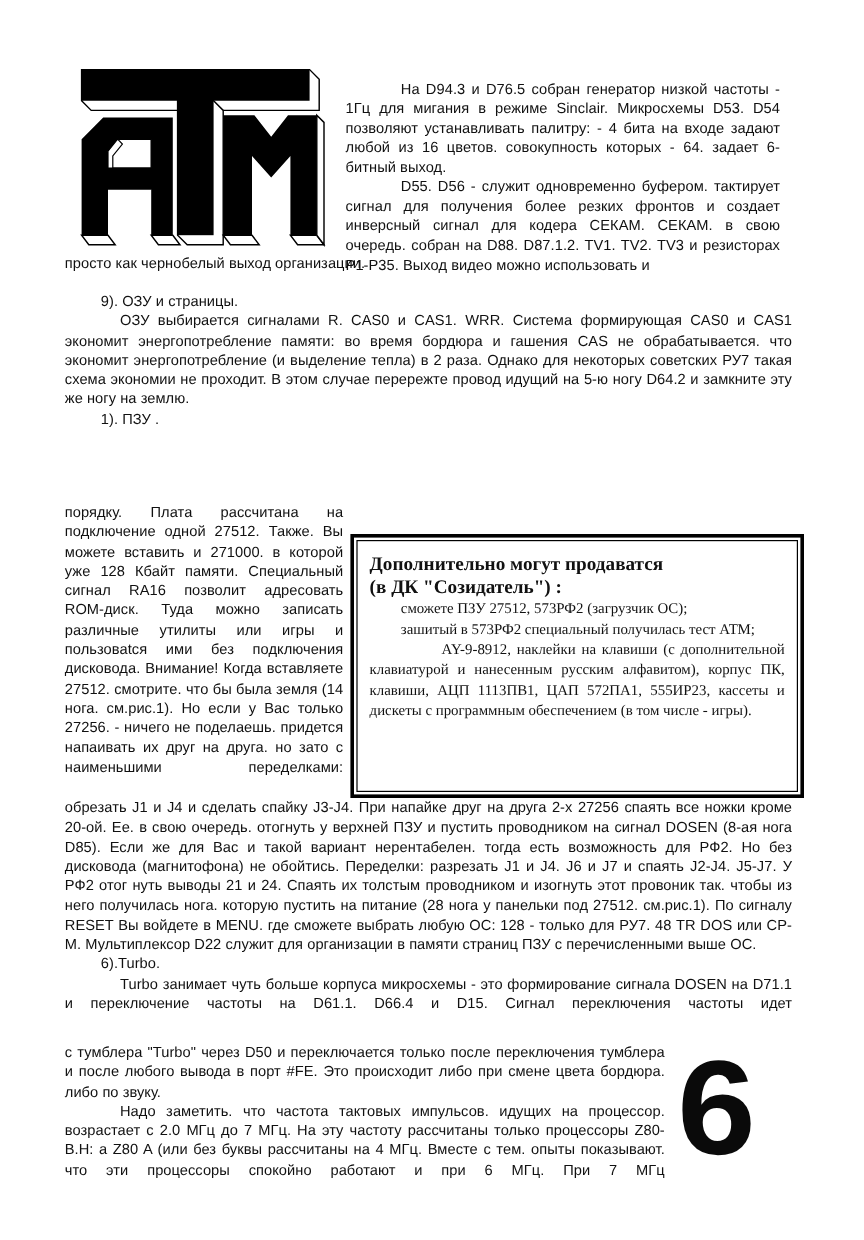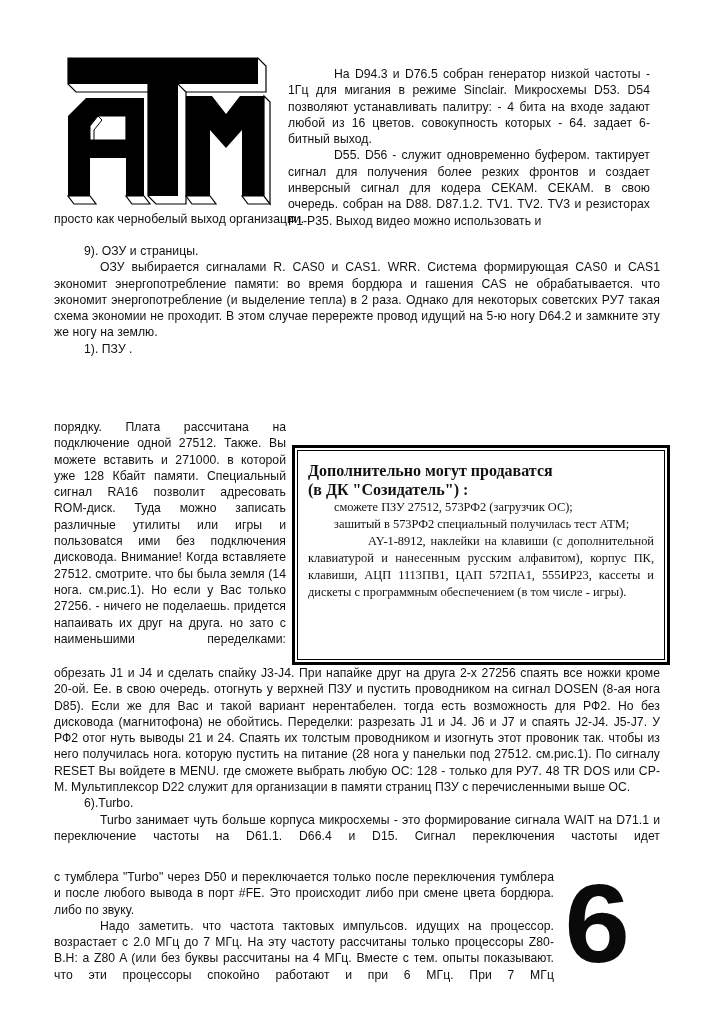--- a/index.html
+++ b/index.html
@@ -71,28 +71,28 @@
   <div class="txt" id="rom-left">
     <p class="just-last">порядку. Плата рассчитана на подключение одной 27512. Также. Вы можете вставить и 271000. в которой уже 128 Кбайт памяти. Специальный сигнал RA16 позволит адресовать ROM-диск. Туда можно записать различные утилиты или игры и пользовatся ими без подключения дисковода. Внимание! Когда вставляете 27512. смотрите. что бы была земля (14 нога. см.рис.1). Но если у Вас только 27256. - ничего не поделаешь. придется напаивать их друг на друга. но зато с наименьшими переделками:</p>
   </div>
 
   <div class="box">
     <div class="box-inner">
       <p class="box-title">Дополнительно могут продаватся</p>
       <p class="box-title">(в ДК "Созидатель") :</p>
       <p class="ind-s" style="text-indent:26px">сможете ПЗУ 27512, 573РФ2 (загрузчик ОС);</p>
       <p class="ind-s" style="text-indent:26px">зашитый в 573РФ2 специальный получилась тест АТМ;</p>
-      <p class="ind-s" style="text-indent:60px">AY-1-8912, наклейки на клавиши (с дополнительной клавиатурой и нанесенным русским алфавитом), корпус ПК, клавиши, АЦП 1113ПВ1, ЦАП 572ПА1, 555ИР23, кассеты и дискеты с программным обеспечением (в том числе - игры).</p>
+      <p class="ind-s" style="text-indent:60px">AY-9-8912, наклейки на клавиши (с дополнительной клавиатурой и нанесенным русским алфавитом), корпус ПК, клавиши, АЦП 1113ПВ1, ЦАП 572ПА1, 555ИР23, кассеты и дискеты с программным обеспечением (в том числе - игры).</p>
     </div>
   </div>
 
   <div class="txt" id="rom-full">
     <p>обрезать J1 и J4 и сделать спайку J3-J4. При напайке друг на друга 2-х 27256 спаять все ножки кроме 20-ой. Ее. в свою очередь. отогнуть у верхней ПЗУ и пустить проводником на сигнал DOSEN (8-ая нога D85). Если же для Вас и такой вариант нерентабелен. тогда есть возможность для РФ2. Но без дисковода (магнитофона) не обойтись. Переделки: разрезать J1 и J4. J6 и J7 и спаять J2-J4. J5-J7. У РФ2 отог нуть выводы 21 и 24. Спаять их толстым проводником и изогнуть этот провоник так. чтобы из него получилась нога. которую пустить на питание (28 нога у панельки под 27512. см.рис.1). По сигналу RESET Вы войдете в MENU. где сможете выбрать любую ОС: 128 - только для РУ7. 48 TR DOS или CP-M. Мультиплексор D22 служит для организации в памяти страниц ПЗУ с перечисленными выше ОС.</p>
     <p class="ind" style="text-indent:30px">6).Turbo.</p>
-    <p class="ind just-last">Turbo занимает чуть больше корпуса микросхемы - это формирование сигнала WAIT на D71.1 и переключение частоты на D61.1. D66.4 и D15. Сигнал переключения частоты идет</p>
+    <p class="ind just-last">Turbo занимает чуть больше корпуса микросхемы - это формирование сигнала DOSEN на D71.1 и переключение частоты на D61.1. D66.4 и D15. Сигнал переключения частоты идет</p>
   </div>
 
   <div class="txt" id="turbo-left" style="top:869px">
     <p class="lastleft">с тумблера "Turbo" через D50 и переключается только после переключения тумблера и после любого вывода в порт #FE. Это происходит либо при смене цвета бордюра. либо по звуку.</p>
     <p class="ind just-last">Надо заметить. что частота тактовых импульсов. идущих на процессор. возрастает с 2.0 МГц до 7 МГц. На эту частоту рассчитаны только процессоры Z80-B.H: а Z80 A (или без буквы рассчитаны на 4 МГц. Вместе с тем. опыты показывают. что эти процессоры спокойно работают и при 6 МГц. При 7 МГц</p>
   </div>
 
   <div class="six">6</div>
 </div>
 

